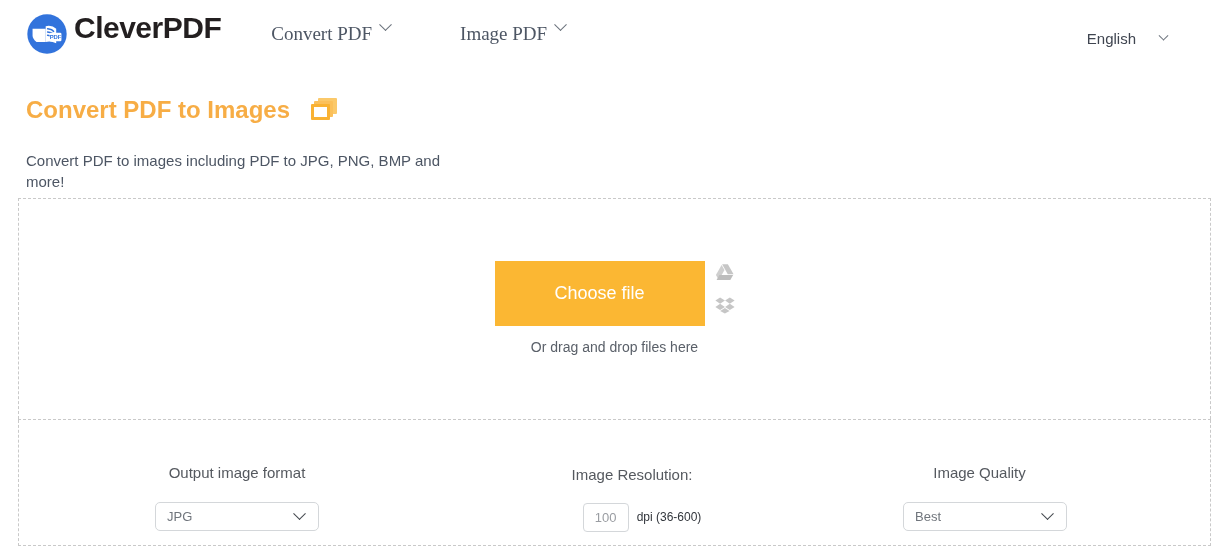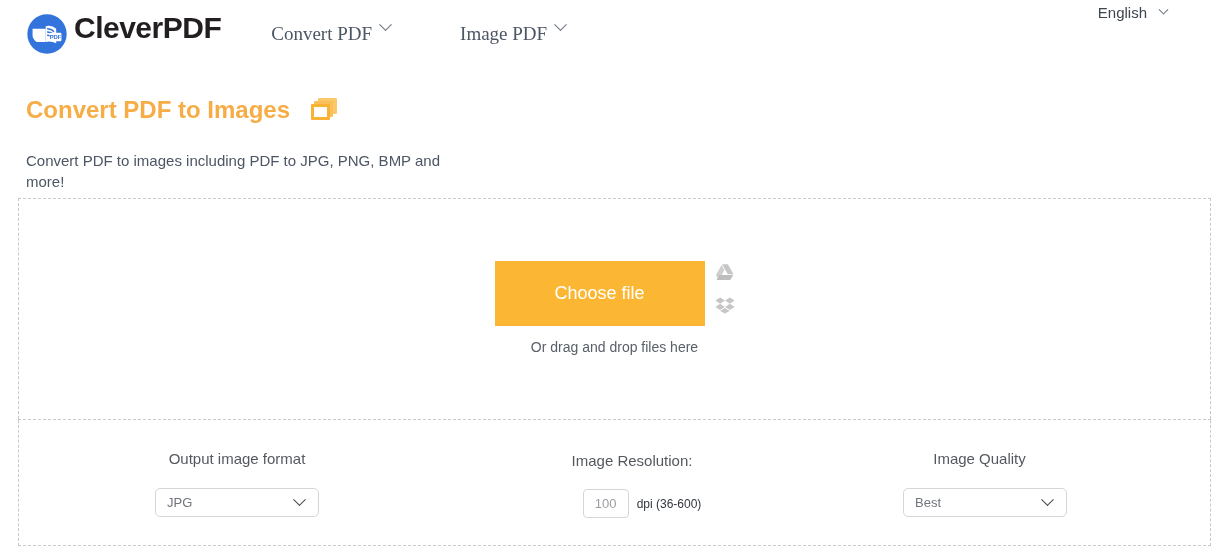--- a/index.html
+++ b/index.html
@@ -62,24 +62,24 @@
   }
   .chev.sm {
     width: 7px; height: 7px;
     border-right-width: 1.4px;
     border-bottom-width: 1.4px;
   }
 
   .lang {
     position: absolute;
     right: 60px;
-    top: 4px;
-    display: flex;
-    align-items: center;
-    gap: 13px;
+    top: 30px;
+    display: flex;
+    align-items: center;
+    gap: 24px;
     font-size: 15px;
     color: #3f4550;
     cursor: pointer;
   }
 
   
   .title-block { padding: 14px 0 0 26px; }
   .title-row {
     display: flex;
     align-items: center;
@@ -115,21 +115,21 @@
   }
   .dz-divider {
     border-top: 1px dashed #c9c9c9;
     height: 0;
   }
   .options {
     height: 126px;
     border: 1px dashed #c9c9c9;
     border-top: none;
     display: flex;
-    align-items: flex-start;
+    align-items: center;
   }
 
   .upload-row {
     position: absolute;
     left: 0; right: 0;
     top: 62px;
     display: flex;
     justify-content: center;
     align-items: flex-start;
   }

